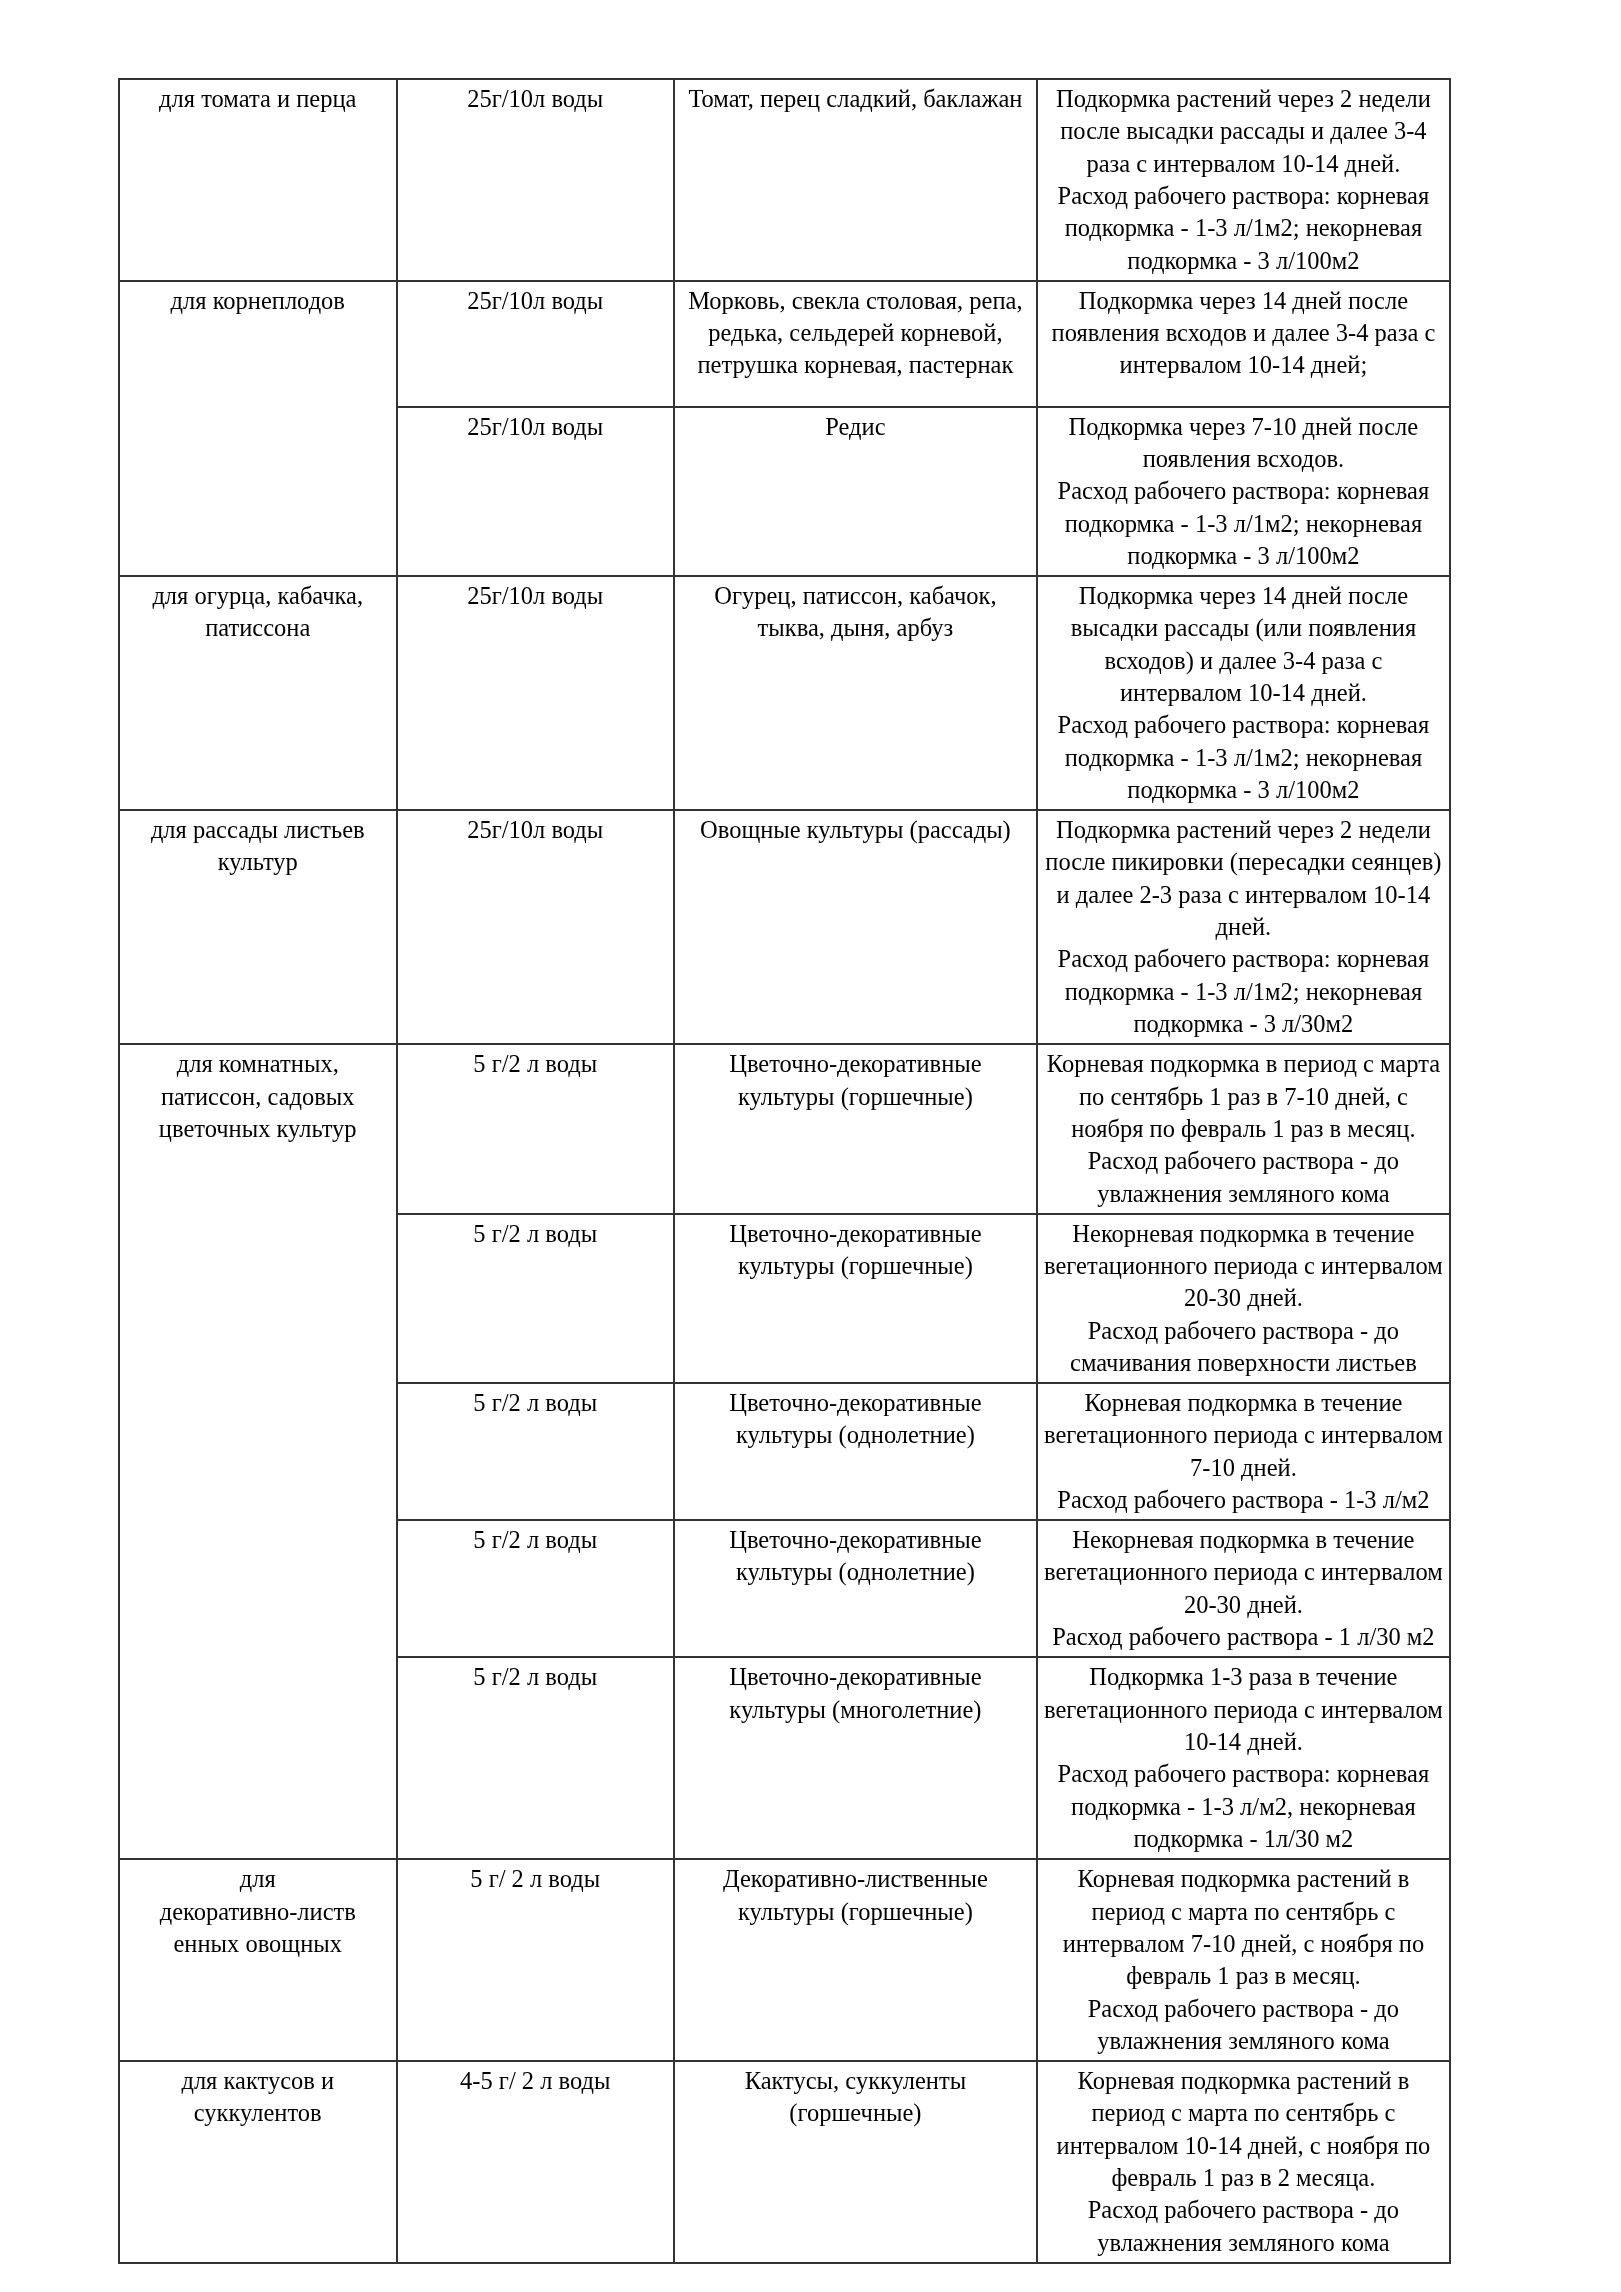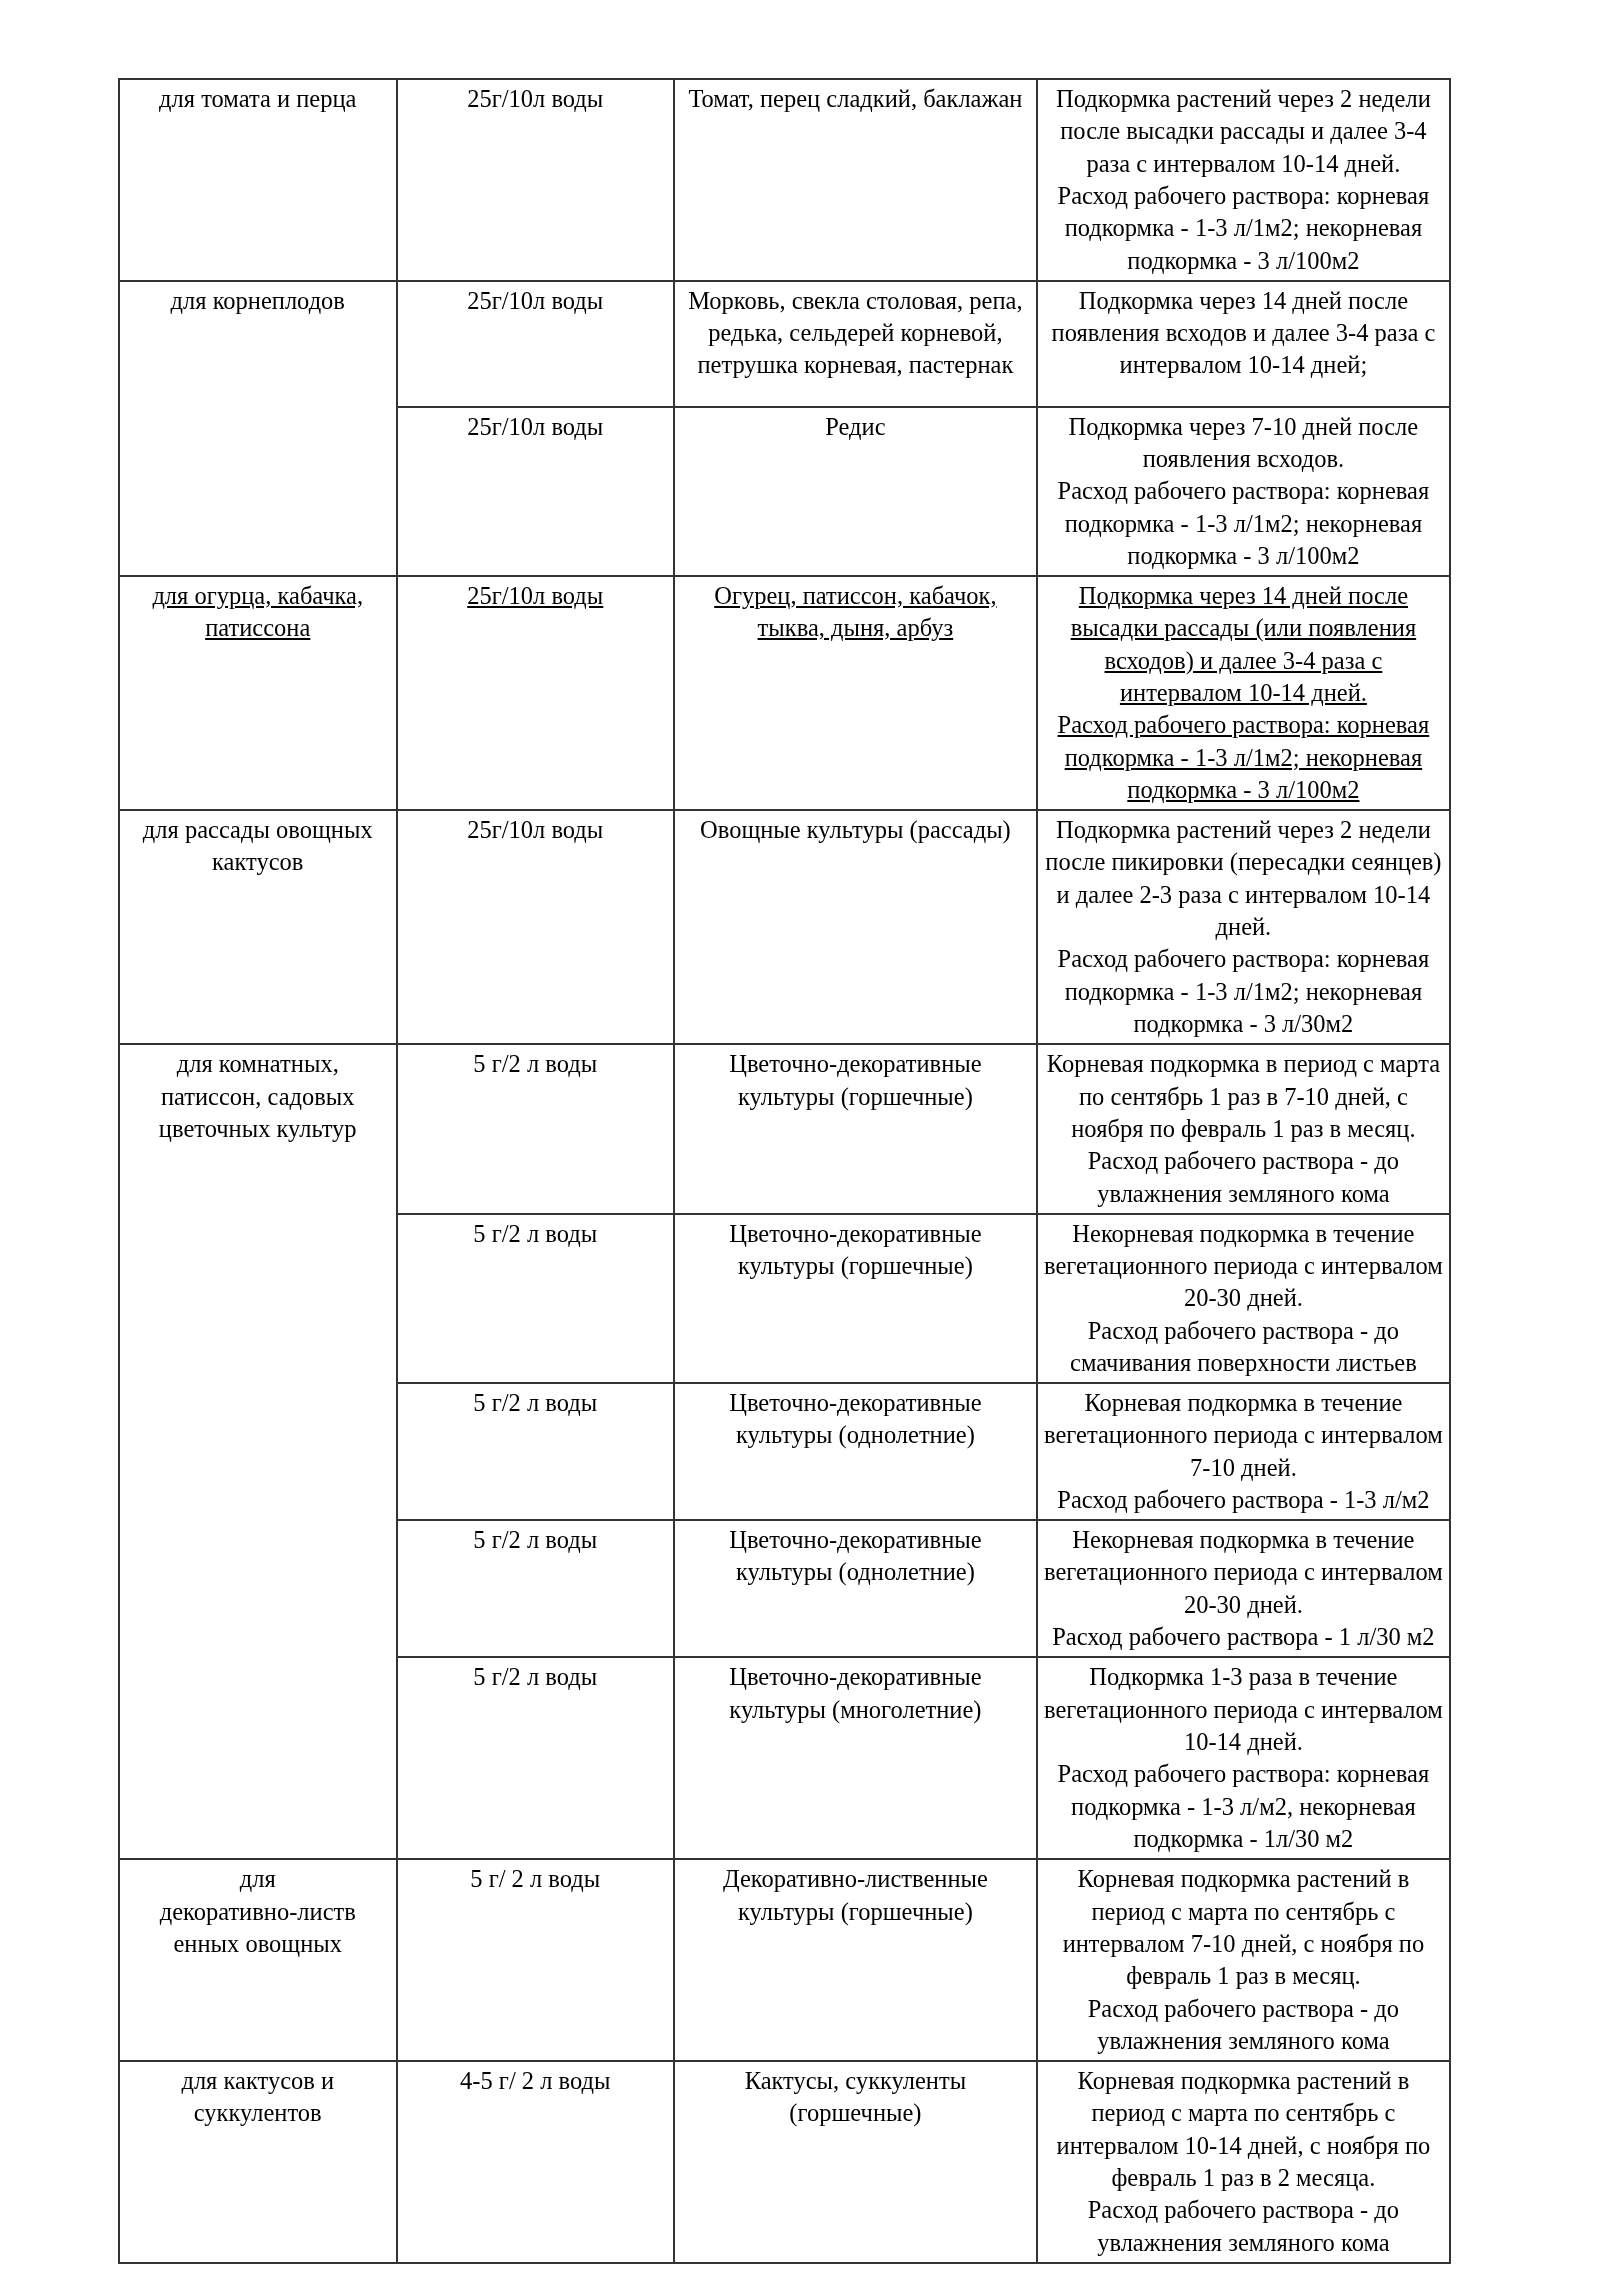--- a/index.html
+++ b/index.html
@@ -57,29 +57,29 @@
           <td class="col-dose">25г/10л воды</td>
           <td class="col-crops">Морковь, свекла столовая, репа, редька, сельдерей корневой, петрушка корневая, пастернак</td>
           <td class="col-instructions">Подкормка через 14 дней после появления всходов и далее 3-4 раза с интервалом 10-14 дней;</td>
         </tr>
         <tr style="height: 165px;">
           <td class="col-dose">25г/10л воды</td>
           <td class="col-crops">Редис</td>
           <td class="col-instructions">Подкормка через 7-10 дней после появления всходов.
 Расход рабочего раствора: корневая подкормка - 1-3 л/1м2; некорневая подкормка - 3 л/100м2</td>
         </tr>
-        <tr style="height: 233px; text-decoration: underline;">
+        <tr style="height: 233px;">
           <td class="col-product" rowspan="1">для огурца, кабачка, патиссона</td>
           <td class="col-dose">25г/10л воды</td>
           <td class="col-crops">Огурец, патиссон, кабачок, тыква, дыня, арбуз</td>
           <td class="col-instructions">Подкормка через 14 дней после высадки рассады (или появления всходов) и далее 3-4 раза с интервалом 10-14 дней.
 Расход рабочего раствора: корневая подкормка - 1-3 л/1м2; некорневая подкормка - 3 л/100м2</td>
         </tr>
         <tr style="height: 191px;">
-          <td class="col-product" rowspan="1">для рассады овощных кактусов</td>
+          <td class="col-product" rowspan="1">для рассады листьев культур</td>
           <td class="col-dose">25г/10л воды</td>
           <td class="col-crops">Овощные культуры (рассады)</td>
           <td class="col-instructions">Подкормка растений через 2 недели после пикировки (пересадки сеянцев) и далее 2-3 раза с интервалом 10-14 дней.
 Расход рабочего раствора: корневая подкормка - 1-3 л/1м2; некорневая подкормка - 3 л/30м2</td>
         </tr>
         <tr style="height: 169px;">
           <td class="col-product" rowspan="5">для комнатных, патиссон, садовых цветочных культур</td>
           <td class="col-dose">5 г/2 л воды</td>
           <td class="col-crops">Цветочно-декоративные культуры (горшечные)</td>
           <td class="col-instructions">Корневая подкормка в период с марта по сентябрь 1 раз в 7-10 дней, с ноября по февраль 1 раз в месяц.

